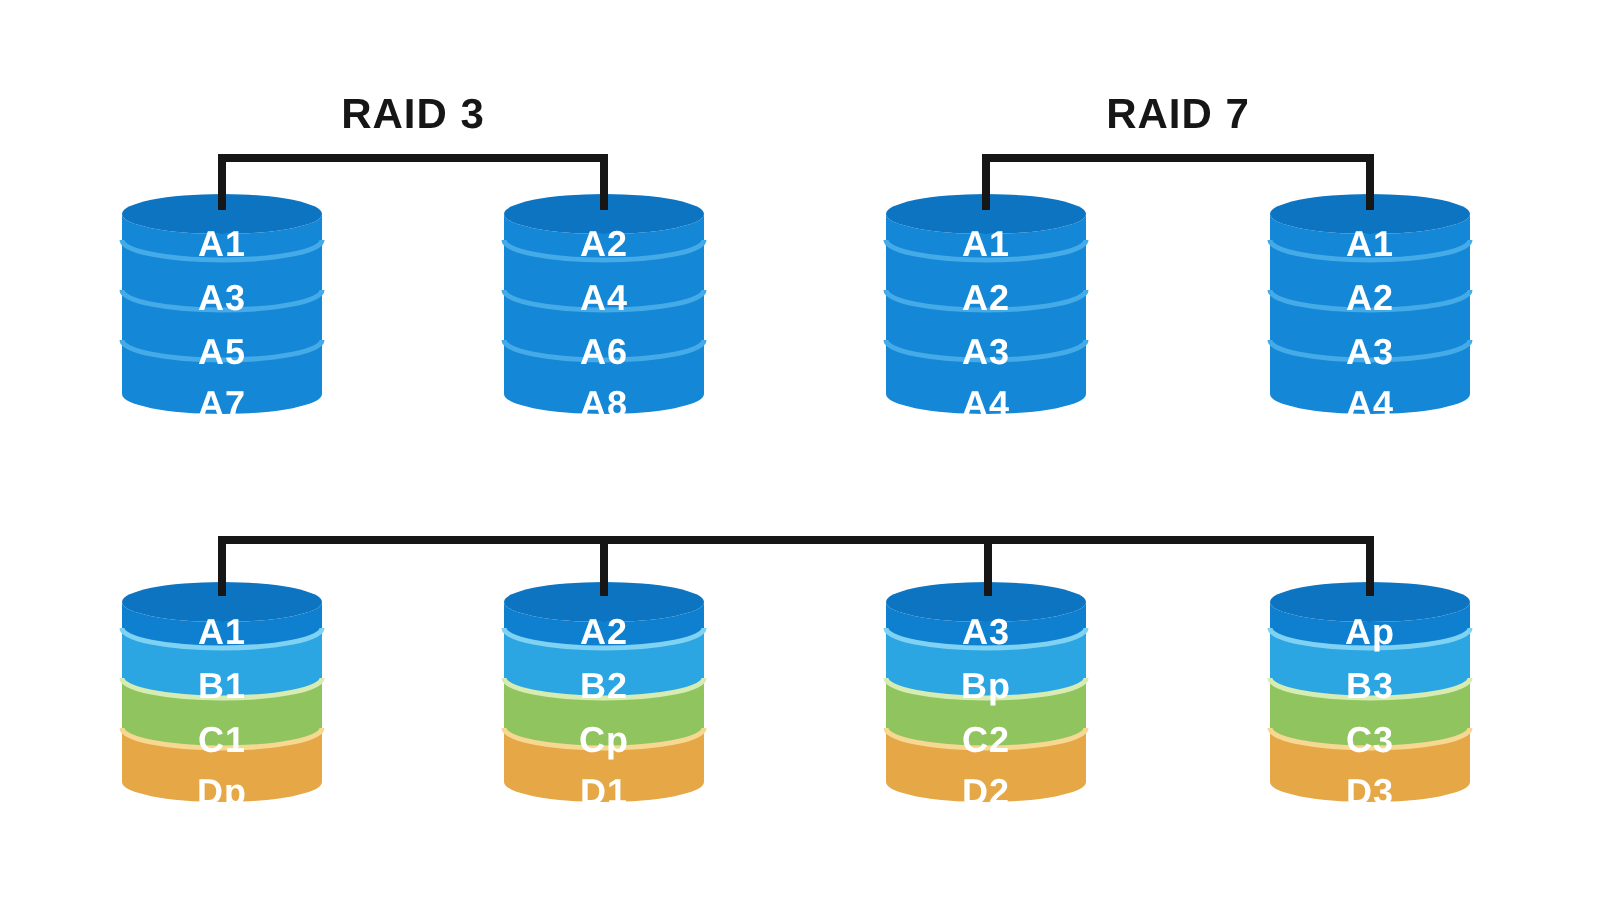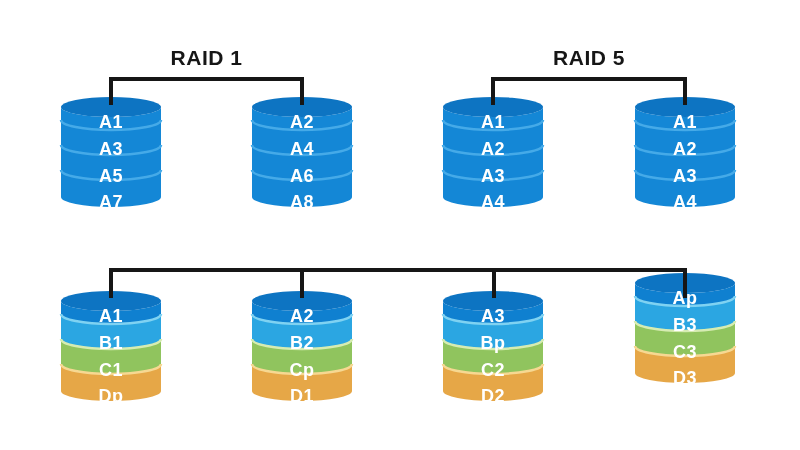--- a/index.html
+++ b/index.html
@@ -19,21 +19,21 @@
   .blk{
     fill:#ffffff;font-size:18px;font-weight:bold;text-anchor:middle;
     font-family:"Liberation Sans",sans-serif;letter-spacing:.5px;
   }
 </style>
 </head>
 <body>
 
 <div class="canvas">
 
-  <div class="title" style="left:109px;top:46px;width:195px">RAID 1</div>
+  <div class="title" style="left:109px;top:46px;width:195px">RAID 3</div>
   <div class="hbar" style="left:109px;top:77px;width:195px"></div>
   <div class="vbar" style="left:109px;top:77px;height:28px"></div>
   <div class="vbar" style="left:300px;top:77px;height:28px"></div>
 
   <div class="disk" style="left:61px;top:97px">
     <svg viewBox="0 0 100 118" width="100" height="118">
       <path d="M0,10 A50,10 0 0 0 100,10 L100,23 A50,10 0 0 1 0,23 Z" fill="#1487d6"></path>
       <path d="M0,23 A50,10 0 0 0 100,23 L100,48 A50,10 0 0 1 0,48 Z" fill="#1487d6"></path>
       <path d="M0,48 A50,10 0 0 0 100,48 L100,73 A50,10 0 0 1 0,73 Z" fill="#1487d6"></path>
       <path d="M0,73 A50,10 0 0 0 100,73 L100,100 A50,10 0 0 1 0,100 Z" fill="#1487d6"></path>
@@ -58,21 +58,21 @@
       <path class="sep" d="M0,48 A50,10 0 0 0 100,48" stroke="#45aae8"></path>
       <path class="sep" d="M0,73 A50,10 0 0 0 100,73" stroke="#45aae8"></path>
       <ellipse cx="50" cy="10" rx="50" ry="10" fill="#0d74c2"></ellipse>
       <text class="blk" x="50" y="31">A2</text>
       <text class="blk" x="50" y="58">A4</text>
       <text class="blk" x="50" y="85">A6</text>
       <text class="blk" x="50" y="111">A8</text>
     </svg>
   </div>
 
-  <div class="title" style="left:491px;top:46px;width:196px">RAID 5</div>
+  <div class="title" style="left:491px;top:46px;width:196px">RAID 7</div>
   <div class="hbar" style="left:491px;top:77px;width:196px"></div>
   <div class="vbar" style="left:491px;top:77px;height:28px"></div>
   <div class="vbar" style="left:683px;top:77px;height:28px"></div>
 
   <div class="disk" style="left:443px;top:97px">
     <svg viewBox="0 0 100 118" width="100" height="118">
       <path d="M0,10 A50,10 0 0 0 100,10 L100,23 A50,10 0 0 1 0,23 Z" fill="#1487d6"></path>
       <path d="M0,23 A50,10 0 0 0 100,23 L100,48 A50,10 0 0 1 0,48 Z" fill="#1487d6"></path>
       <path d="M0,48 A50,10 0 0 0 100,48 L100,73 A50,10 0 0 1 0,73 Z" fill="#1487d6"></path>
       <path d="M0,73 A50,10 0 0 0 100,73 L100,100 A50,10 0 0 1 0,100 Z" fill="#1487d6"></path>
@@ -154,21 +154,21 @@
       <path class="sep" d="M0,48 A50,10 0 0 0 100,48" stroke="#d6ecb2"></path>
       <path class="sep" d="M0,73 A50,10 0 0 0 100,73" stroke="#f6d892"></path>
       <ellipse cx="50" cy="10" rx="50" ry="10" fill="#0d74c2"></ellipse>
       <text class="blk" x="50" y="31">A3</text>
       <text class="blk" x="50" y="58">Bp</text>
       <text class="blk" x="50" y="85">C2</text>
       <text class="blk" x="50" y="111">D2</text>
     </svg>
   </div>
 
-  <div class="disk" style="left:635px;top:273px">
+  <div class="disk" style="left:635px;top:291px">
     <svg viewBox="0 0 100 118" width="100" height="118">
       <path d="M0,10 A50,10 0 0 0 100,10 L100,23 A50,10 0 0 1 0,23 Z" fill="#0f80d0"></path>
       <path d="M0,23 A50,10 0 0 0 100,23 L100,48 A50,10 0 0 1 0,48 Z" fill="#2ba6e2"></path>
       <path d="M0,48 A50,10 0 0 0 100,48 L100,73 A50,10 0 0 1 0,73 Z" fill="#90c45e"></path>
       <path d="M0,73 A50,10 0 0 0 100,73 L100,100 A50,10 0 0 1 0,100 Z" fill="#e6a747"></path>
       <path class="sep" d="M0,23 A50,10 0 0 0 100,23" stroke="#7fd2f2"></path>
       <path class="sep" d="M0,48 A50,10 0 0 0 100,48" stroke="#d6ecb2"></path>
       <path class="sep" d="M0,73 A50,10 0 0 0 100,73" stroke="#f6d892"></path>
       <ellipse cx="50" cy="10" rx="50" ry="10" fill="#0d74c2"></ellipse>
       <text class="blk" x="50" y="31">Ap</text>

